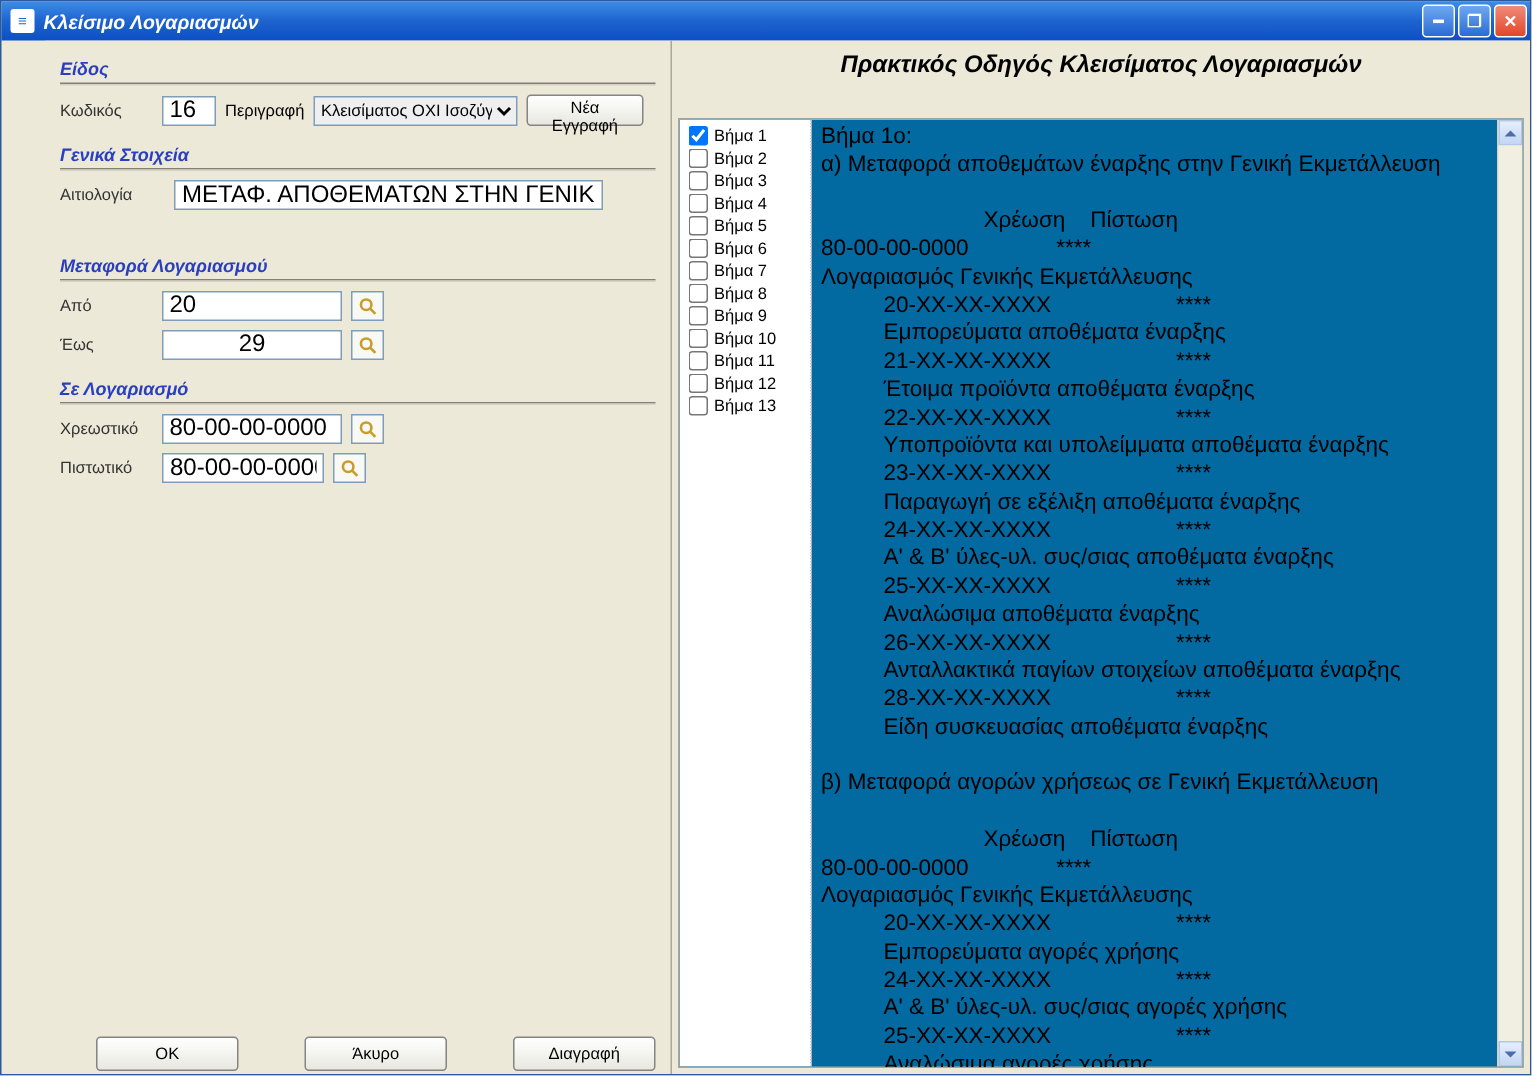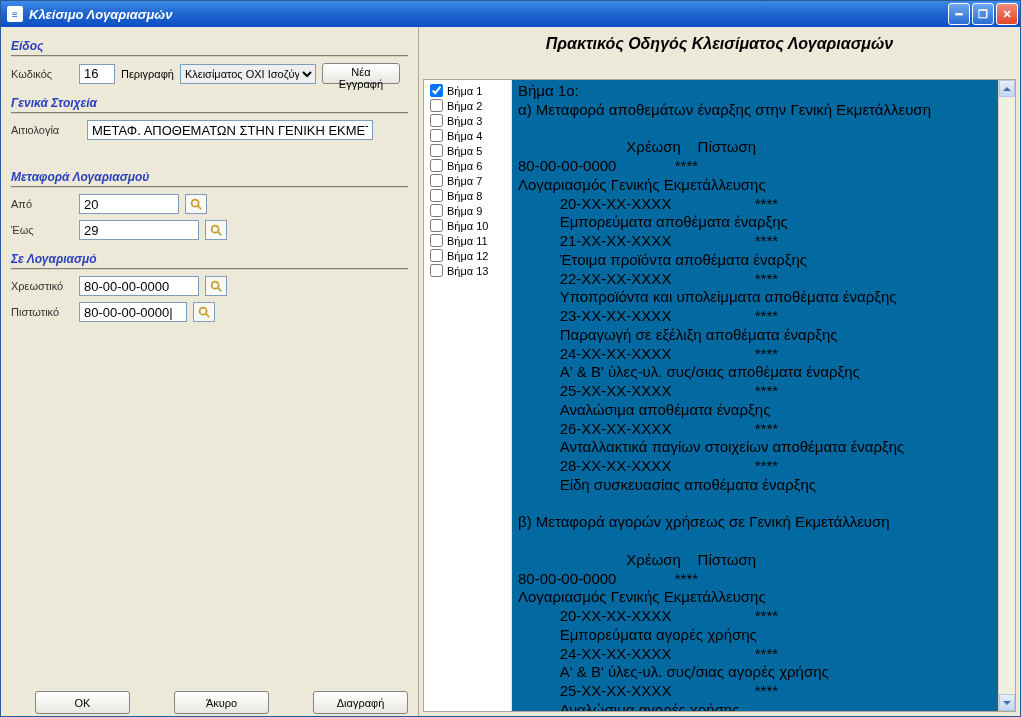--- a/index.html
+++ b/index.html
@@ -8,28 +8,28 @@
 .window { width: 1021px; height: 717px; background: #ece9d8; display: flex; flex-direction: column; border: 1px solid #2a5a9c; }
 .titlebar { height: 26px; background: linear-gradient(to bottom, #3c8ce8 0%, #1e63ce 50%, #0d4fc5 100%); color: white; display: flex; align-items: center; padding: 0 2px 0 6px; font-weight: bold; }
 .titlebar .icon { width: 16px; height: 16px; background: #fff; margin-right: 6px; border-radius: 2px; display: inline-flex; align-items: center; justify-content: center; color: #1e63ce; font-size: 10px; }
 .titlebar .title { flex: 1; font-style: italic; font-size: 13px; }
 .titlebar-buttons { display: flex; gap: 2px; }
 .tb-btn { width: 22px; height: 22px; border: 1px solid #fff; border-radius: 3px; display: flex; align-items: center; justify-content: center; font-size: 11px; font-weight: bold; }
 .tb-min { background: linear-gradient(#6fa8f0,#2b6cd4); color:#fff; }
 .tb-max { background: linear-gradient(#6fa8f0,#2b6cd4); color:#fff; }
 .tb-close { background: linear-gradient(#f08b7a,#e24728); color:#fff; }
 
-.content { flex: 1; display: flex; overflow: hidden; }
+.content { flex: 1; display: flex; overflow: hidden; margin-left: 29px; }
 
 .left-pane { width: 418px; border-right: 1px solid #aca899; background: #ece9d8; padding: 6px 10px 4px 10px; display: flex; flex-direction: column; position: relative; }
 .section-title { color: #2a3fbf; font-style: italic; font-weight: bold; font-size: 12px; border-bottom: 2px groove #d6d2c2; padding-bottom: 2px; margin-top: 6px; margin-bottom: 6px; }
 .row { display: flex; align-items: center; margin-bottom: 6px; gap: 6px; }
 .lbl { width: 62px; color: #333; }
 .lbl-w { width: 70px; }
-input[type=text] { border: 1px solid #7f9db9; padding: 2px 4px; height: 20px; font-size: 13px; font-family: inherit; }
+input[type=text] { border: 1px solid #7f9db9; padding: 2px 4px; height: 20px; font-size: 16px; font-family: inherit; }
 select { border: 1px solid #7f9db9; height: 20px; font-size: 11px; font-family: inherit; }
 .btn { background: linear-gradient(#fff,#e8e8e0); border: 1px solid #848484; border-radius: 3px; padding: 2px 10px; height: 21px; cursor: pointer; font-size: 11px; }
 .wide-btn { width: 95px; height: 23px; }
 .lookup { width: 22px; height: 20px; border: 1px solid #7f9db9; background: #f8f8f4; display: inline-flex; align-items: center; justify-content: center; cursor: pointer; }
 .lookup svg { width: 14px; height: 14px; }
 .date-dd { width: 18px; height: 20px; border: 1px solid #7f9db9; background: linear-gradient(#e6eefb,#bcd3f3); display:inline-flex; align-items:center; justify-content:center; cursor:pointer; margin-left:-1px; }
 .date-dd svg{ width:8px;height:8px; }
 
 .bottom-buttons { position: absolute; bottom: 2px; left: 0; right: 10px; display: flex; justify-content: flex-end; gap: 44px; }
 
@@ -74,31 +74,31 @@
 
       <div class="section-title">Γενικά Στοιχεία</div>
       <div class="row">
         <span class="lbl lbl-w">Αιτιολογία</span>
         <input type="text" style="width: 286px;" value="ΜΕΤΑΦ. ΑΠΟΘΕΜΑΤΩΝ ΣΤΗΝ ΓΕΝΙΚΗ ΕΚΜΕΤΑΛΕΥΣΗ">
       </div>
 
       <div class="section-title" style="margin-top:24px">Μεταφορά Λογαριασμού</div>
       <div class="row">
         <span class="lbl">Από</span>
-        <input type="text" style="width: 100px;" value="20">
+        <input type="text" style="width: 120px;" value="20">
         <span class="lookup">
             <svg viewBox="0 0 16 16">
               <circle cx="7" cy="7" r="4" fill="none" stroke="#c99d2a" stroke-width="2"></circle>
               <line x1="10" y1="10" x2="14" y2="14" stroke="#c99d2a" stroke-width="2"></line>
             </svg>
           </span>
       </div>
       <div class="row">
         <span class="lbl">Έως</span>
-        <input type="text" style="width: 120px;" value="29">
+        <input type="text" style="width: 120px; text-align: center;" value="29">
         <span class="lookup">
             <svg viewBox="0 0 16 16">
               <circle cx="7" cy="7" r="4" fill="none" stroke="#c99d2a" stroke-width="2"></circle>
               <line x1="10" y1="10" x2="14" y2="14" stroke="#c99d2a" stroke-width="2"></line>
             </svg>
           </span>
       </div>
 
       <div class="section-title">Σε Λογαριασμό</div>
       <div class="row">

